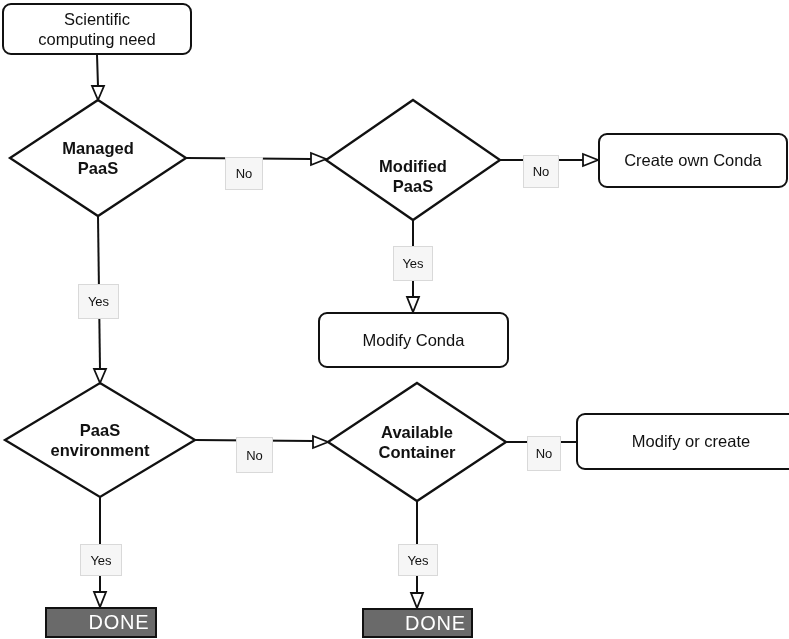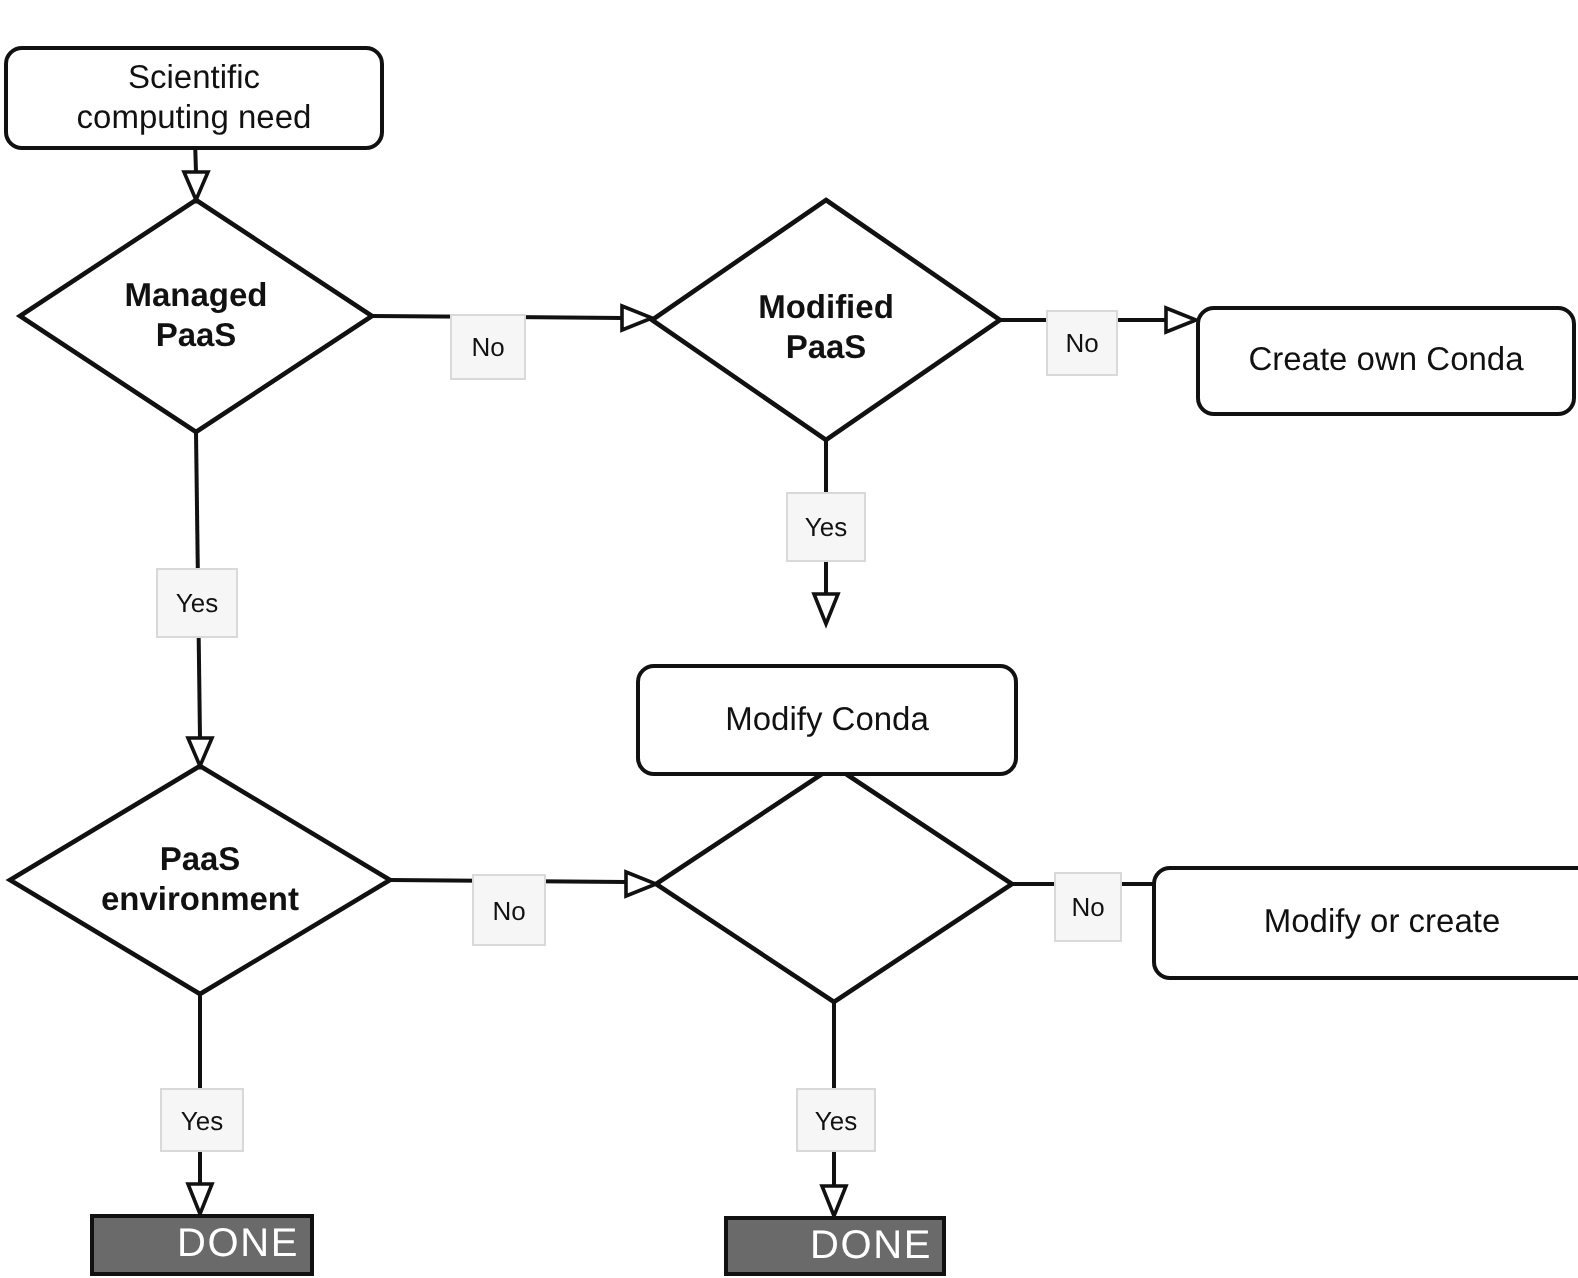--- a/index.html
+++ b/index.html
@@ -47,21 +47,20 @@
     color: var(--text, #111111);
     font-size: 16.5px;
     line-height: 1.24;
     box-sizing: border-box;
     z-index: 2;
   }
   .box {
     background: var(--node-fill, #ffffff);
     border: 2.5px solid var(--stroke, #111111);
     border-radius: 9px;
-    margin-top: 20px;
   }
   .diamond-label {
     background: transparent;
     pointer-events: none;
     font-weight: bold;
   }
   .done {
     background: var(--done-fill, #6a6a6a);
     border: 2.5px solid var(--stroke, #111111);
     border-radius: 0;
@@ -147,30 +146,34 @@
 
   <div class="node done" style="left:362px; top:608px; width:111px; height:30px;">
     <div>DONE</div>
   </div>
 
   <div class="node diamond-label" style="left:10px; top:100px; width:176px; height:116px;">
     <div>Managed</div>
     <div>PaaS</div>
   </div>
 
-  <div class="node diamond-label" style="left:326px; top:104px; width:174px; height:120px;">
+  <div class="node diamond-label" style="left:326px; top:116px; width:174px; height:120px;">
     <div>Modified</div>
     <div>PaaS</div>
   </div>
 
   <div class="node diamond-label" style="left:5px; top:383px; width:190px; height:114px;">
     <div>PaaS</div>
     <div>environment</div>
   </div>
 
+  <div class="node diamond-label" style="left:328px; top:383px; width:178px; height:118px;">
+    <div>Available</div>
+    <div>Container</div>
+  </div>
 
   <div class="edge-label" style="left:225px; top:145px; width:38px; height:33px;">No</div>
 
   <div class="edge-label" style="left:523px; top:143px; width:36px; height:33px;">No</div>
 
   <div class="edge-label" style="left:393px; top:234px; width:40px; height:35px;">Yes</div>
 
   <div class="edge-label" style="left:78px; top:272px; width:41px; height:35px;">Yes</div>
 
   <div class="edge-label" style="left:236px; top:425px; width:37px; height:36px;">No</div>

